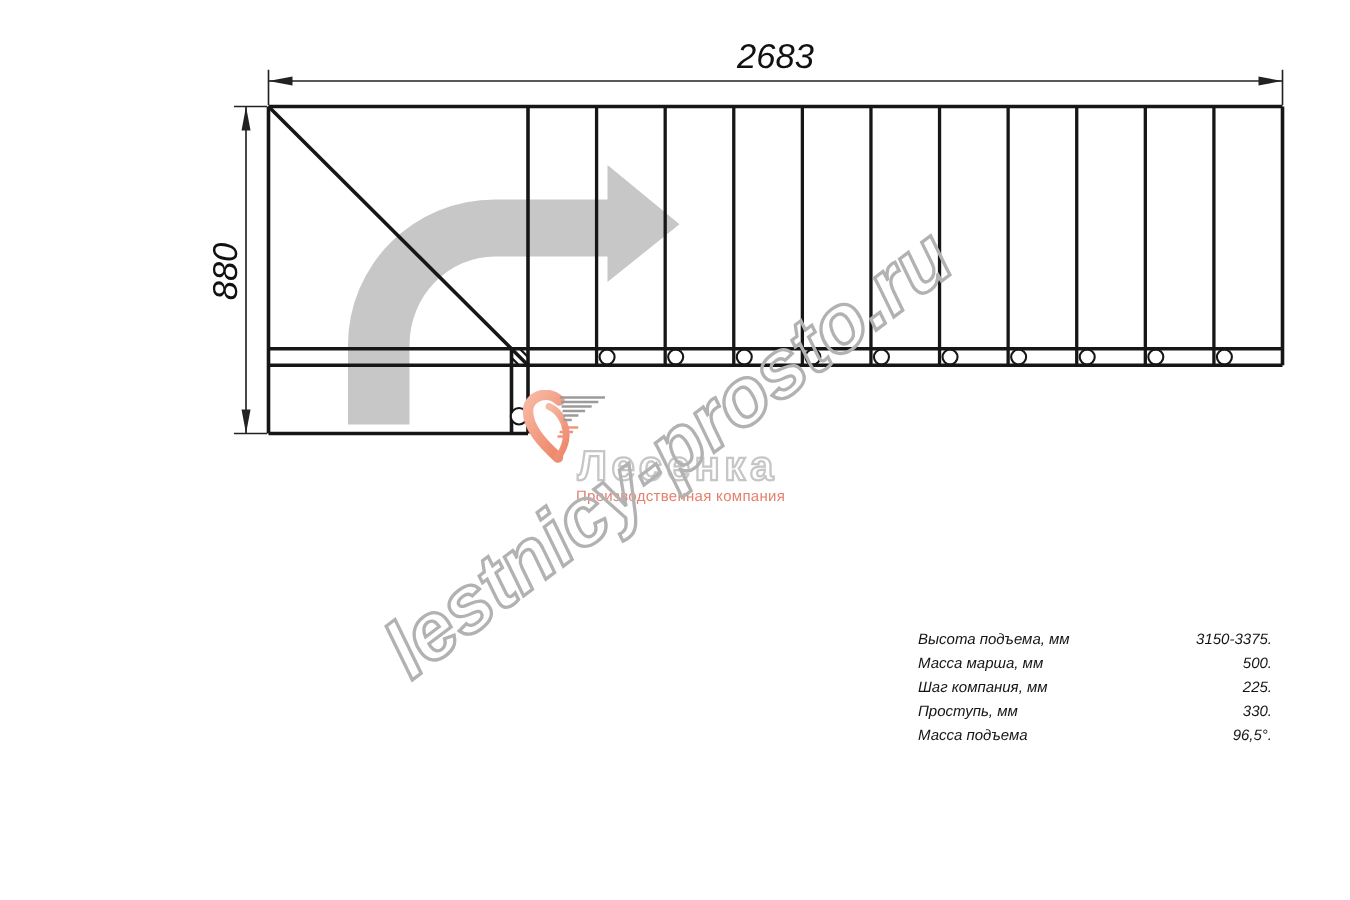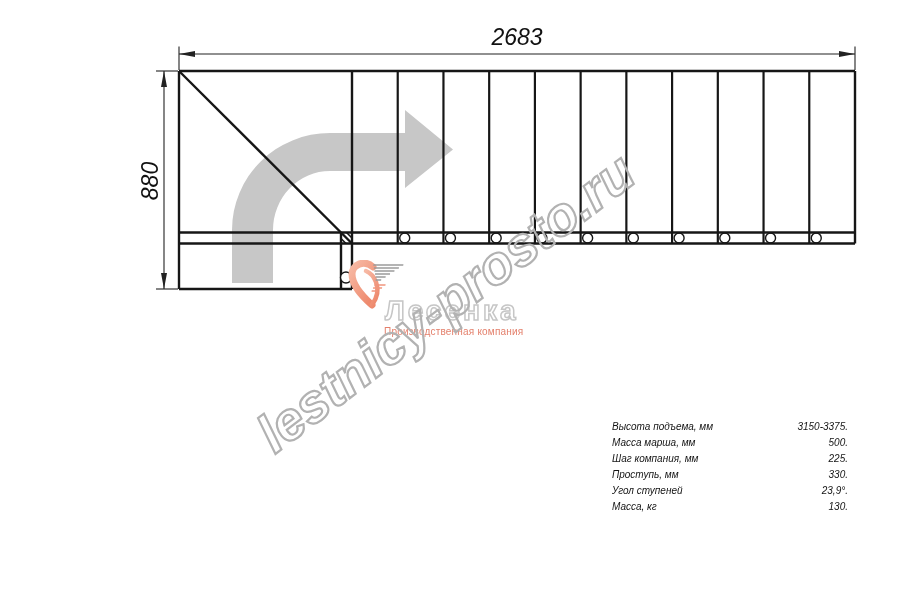--- a/index.html
+++ b/index.html
@@ -186,21 +186,17 @@
     </div>
     <div class="spec-row">
       <span class="lbl">Шаг компания, мм</span>
       <span class="val">225.</span>
     </div>
     <div class="spec-row">
       <span class="lbl">Проступь, мм</span>
       <span class="val">330.</span>
     </div>
     <div class="spec-row">
-      <span class="lbl">Угол ступеней</span>
-      <span class="val">23,9°.</span>
-    </div>
-    <div class="spec-row">
-      <span class="lbl">Масса, кг</span>
-      <span class="val">130.</span>
+      <span class="lbl">Масса подъема</span>
+      <span class="val">96,5°.</span>
     </div>
   </div>
 </div>
 
 </body></html>

